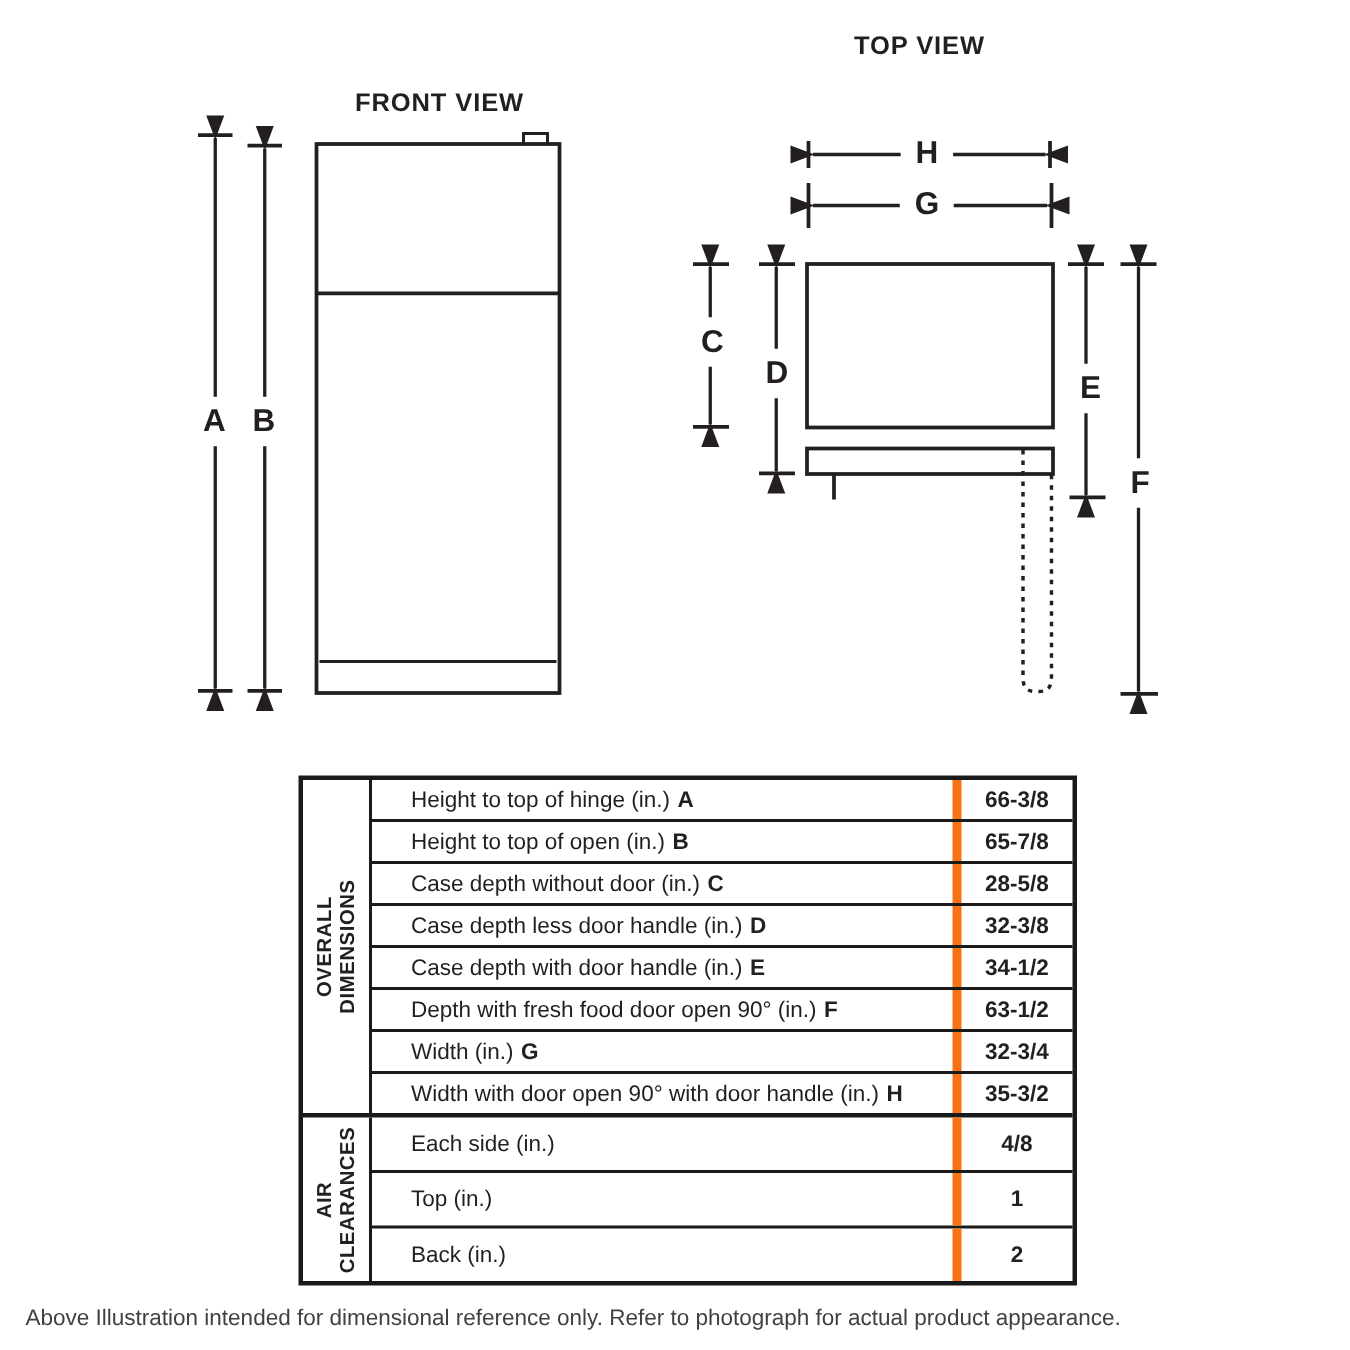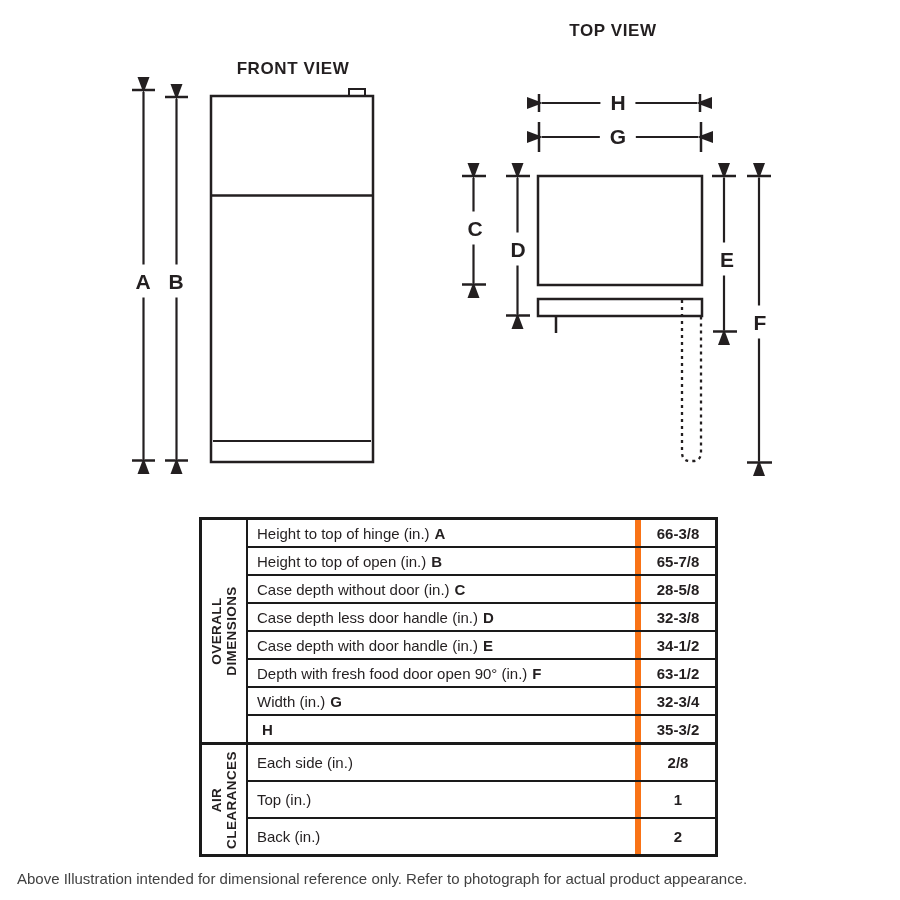--- a/index.html
+++ b/index.html
@@ -35,21 +35,21 @@
     display:flex; align-items:center; justify-content:center; overflow:visible;
   }
   .vhead-inner {
     transform:rotate(-90deg); text-align:center; white-space:nowrap;
     font-weight:bold; font-size:13.5px; line-height:15px; letter-spacing:0.4px;
   }
   .rows { flex:1; display:flex; flex-direction:column; }
   .trow { flex:1; display:flex; border-bottom:2px solid #1a1a1a; box-sizing:border-box; }
   .trow:last-child { border-bottom:none; }
   .cell-label {
-    flex:1; display:flex; align-items:center; padding-left:9px;
+    flex:1; display:flex; align-items:center; padding-left:26px;
     font-size:15px; white-space:nowrap; overflow:hidden;
   }
   .cell-label b { margin-left:5px; }
   .cell-value {
     flex:0 0 80px; border-left:6px solid #f97316; box-sizing:border-box;
     display:flex; align-items:center; justify-content:center;
     font-weight:bold; font-size:15px;
   }
   .footer-note {
     position:absolute; left:17px; top:870px; width:875px;
@@ -205,41 +205,42 @@
         </div>
         <div class="trow">
           <div class="cell-label">
               <span>Width (in.)</span>
               <b>G</b>
             </div>
           <div class="cell-value">32-3/4</div>
         </div>
         <div class="trow">
           <div class="cell-label">
+              <span>Width with door open 90° with door handle (in.)</span>
               <b>H</b>
             </div>
           <div class="cell-value">35-3/2</div>
         </div>
       </div>
     </div>
 
     <div class="tsection s2">
       <div class="vhead">
         <div class="vhead-inner">
           <div>AIR</div>
           <div>CLEARANCES</div>
         </div>
       </div>
       <div class="rows">
         <div class="trow">
           <div class="cell-label">
               <span>Each side (in.)</span>
               <b></b>
             </div>
-          <div class="cell-value">2/8</div>
+          <div class="cell-value">4/8</div>
         </div>
         <div class="trow">
           <div class="cell-label">
               <span>Top (in.)</span>
               <b></b>
             </div>
           <div class="cell-value">1</div>
         </div>
         <div class="trow">
           <div class="cell-label">

